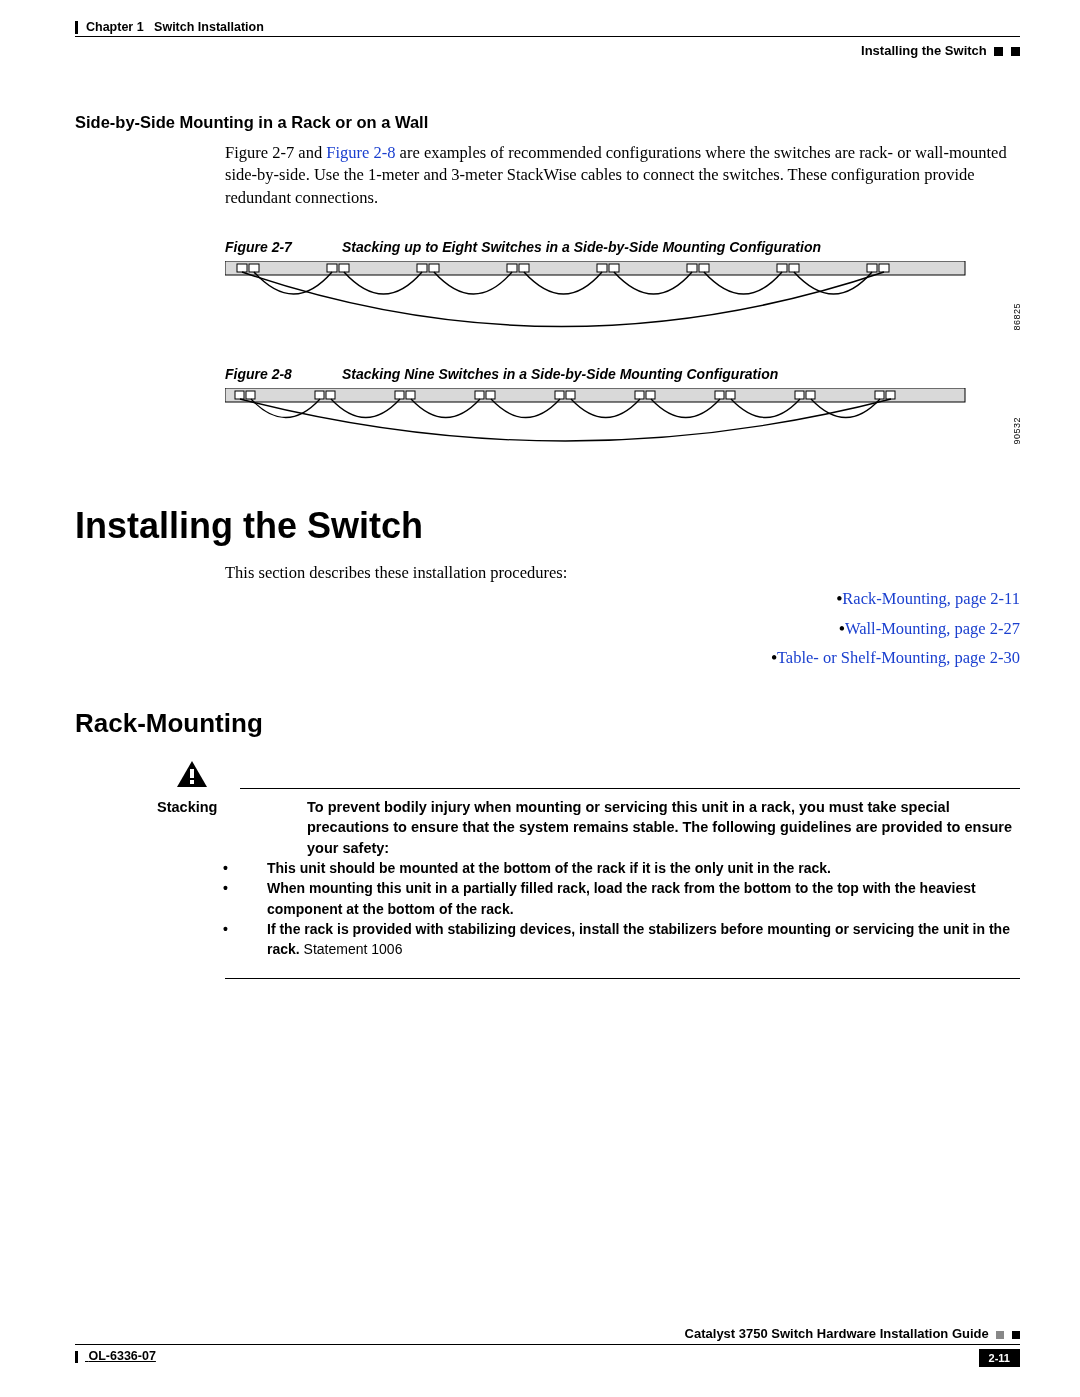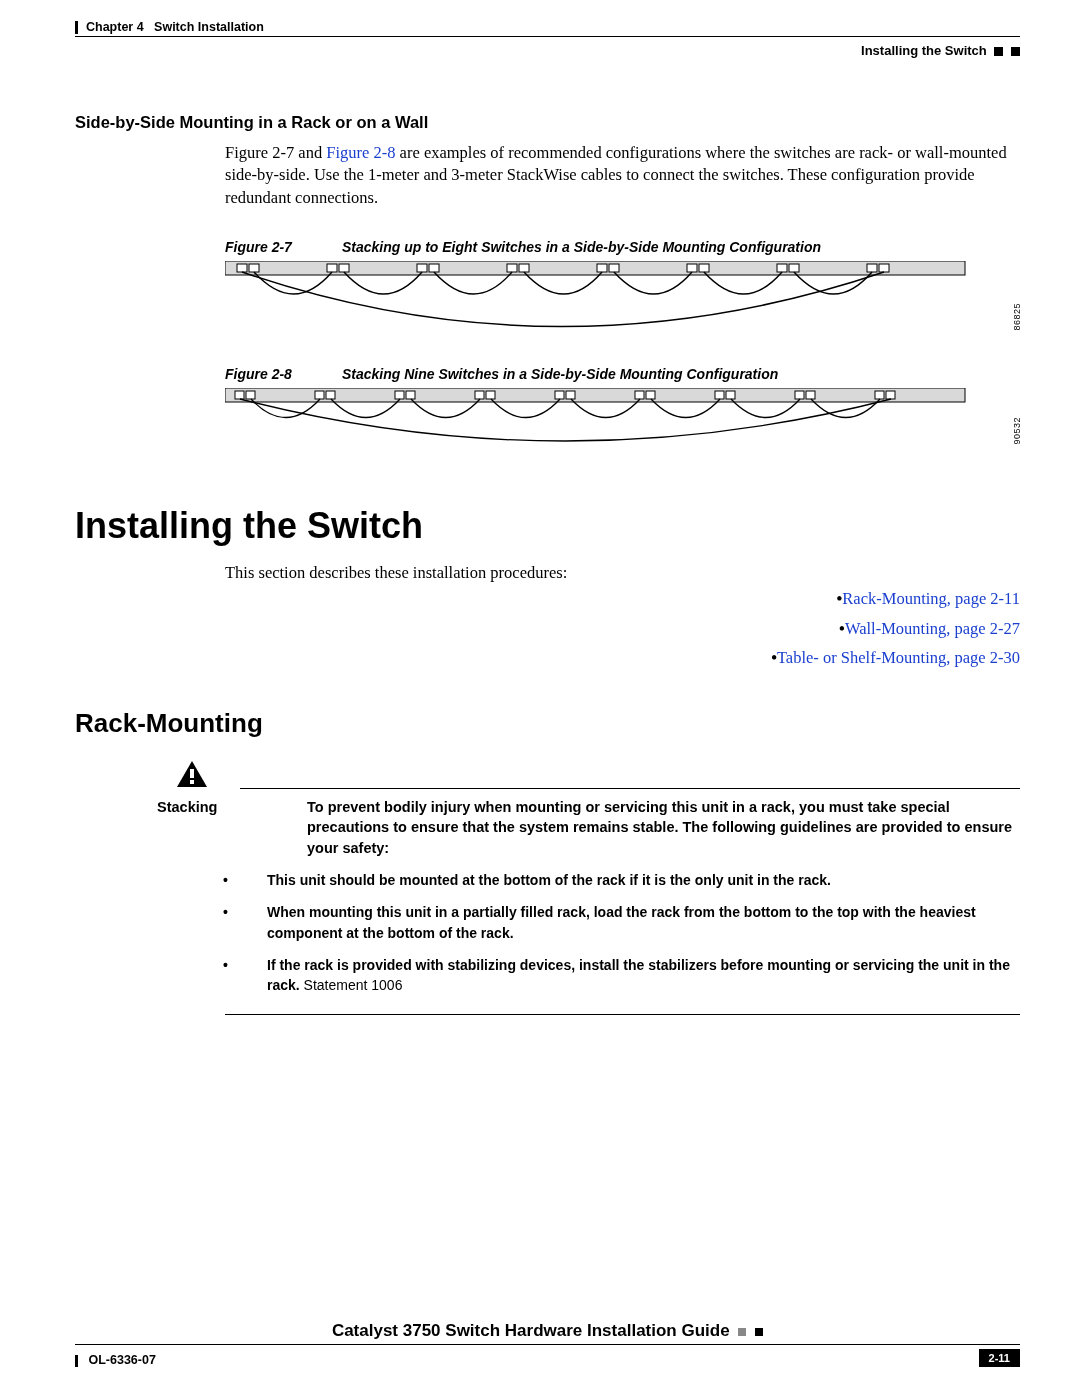--- a/index.html
+++ b/index.html
@@ -138,57 +138,57 @@
   }
   .warning-body { font-weight: bold; flex: 1; }
   .wlist {
     margin-left: 170px;
     font-family: Arial, Helvetica, sans-serif;
     font-size: 14px;
     line-height: 1.45;
   }
   .wlist .wi {
     font-weight: bold;
-    margin-top: 12px;
     text-indent: -22px;
     padding-left: 22px;
   }
   .wlist .stmt { font-weight: normal; }
   .warning-foot-rule {
     border-bottom: 1.5px solid #000;
     margin-left: 150px;
     margin-top: 18px;
   }
   .footer {
     position: absolute;
     bottom: 30px;
     left: 75px;
     right: 60px;
     font-family: Arial, Helvetica, sans-serif;
   }
   .footer-top {
-    text-align: center;
-    font-weight: bold;
-    font-size: 17px;
+    text-align: right;
+    font-weight: bold;
+    font-size: 13px;
     border-bottom: 1.5px solid #000;
     padding-bottom: 3px;
   }
   .footer-top .sq {
     display: inline-block;
     width: 8px; height: 8px;
     background: #000;
     margin-left: 4px;
     vertical-align: middle;
   }
   .footer-top .sq.gray { background: #888; }
   .footer-bottom {
     display: flex;
     justify-content: space-between;
-    align-items: flex-end;
+    align-items: flex-start;
     padding-top: 4px;
+    text-decoration: underline;
   }
   .footer-bottom .doc {
     font-weight: bold;
     font-size: 12.5px;
   }
   .footer-bottom .vbar {
     display: inline-block;
     width: 3px; height: 12px;
     background: #000;
     margin-right: 7px;
@@ -202,21 +202,21 @@
     padding: 3px 10px;
   }
 </style>
 </head>
 <body>
 
 <div class="page">
 
   <div class="header-top">
     <span class="vbar"></span>
-    <span>Chapter 4</span>
+    <span>Chapter 1</span>
     &nbsp;&nbsp;&nbsp;
     <span>Switch Installation</span>
   </div>
   <div class="header-sub">
     <span>Installing the Switch</span>
     <span class="sq"></span>
     <span class="sq"></span>
   </div>
 
   <div class="section-sub">Side-by-Side Mounting in a Rack or on a Wall</div>

